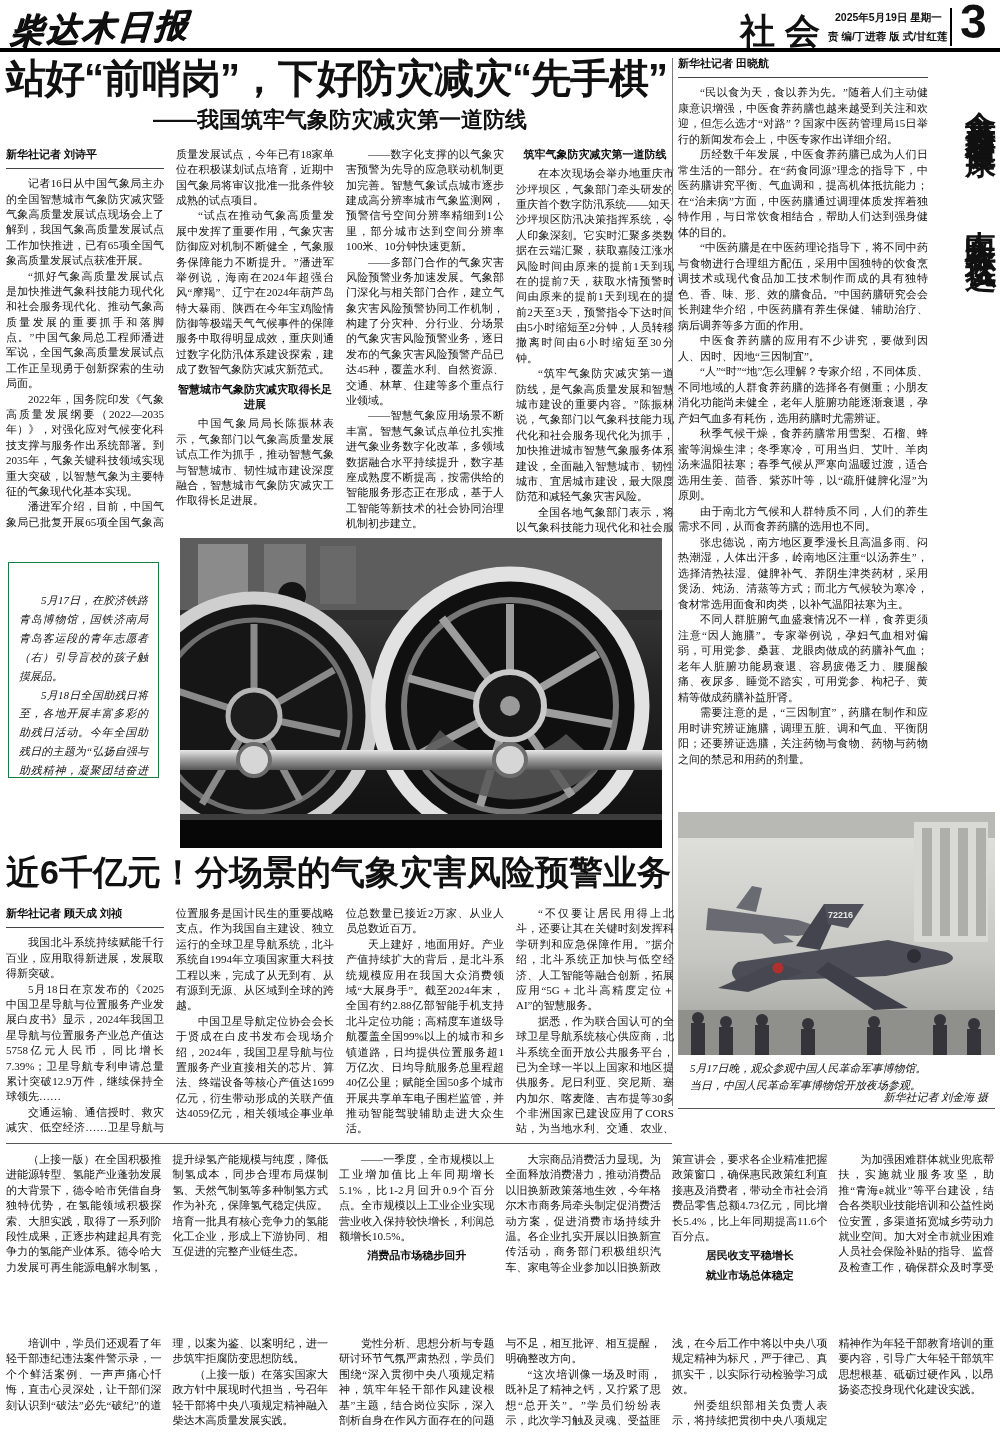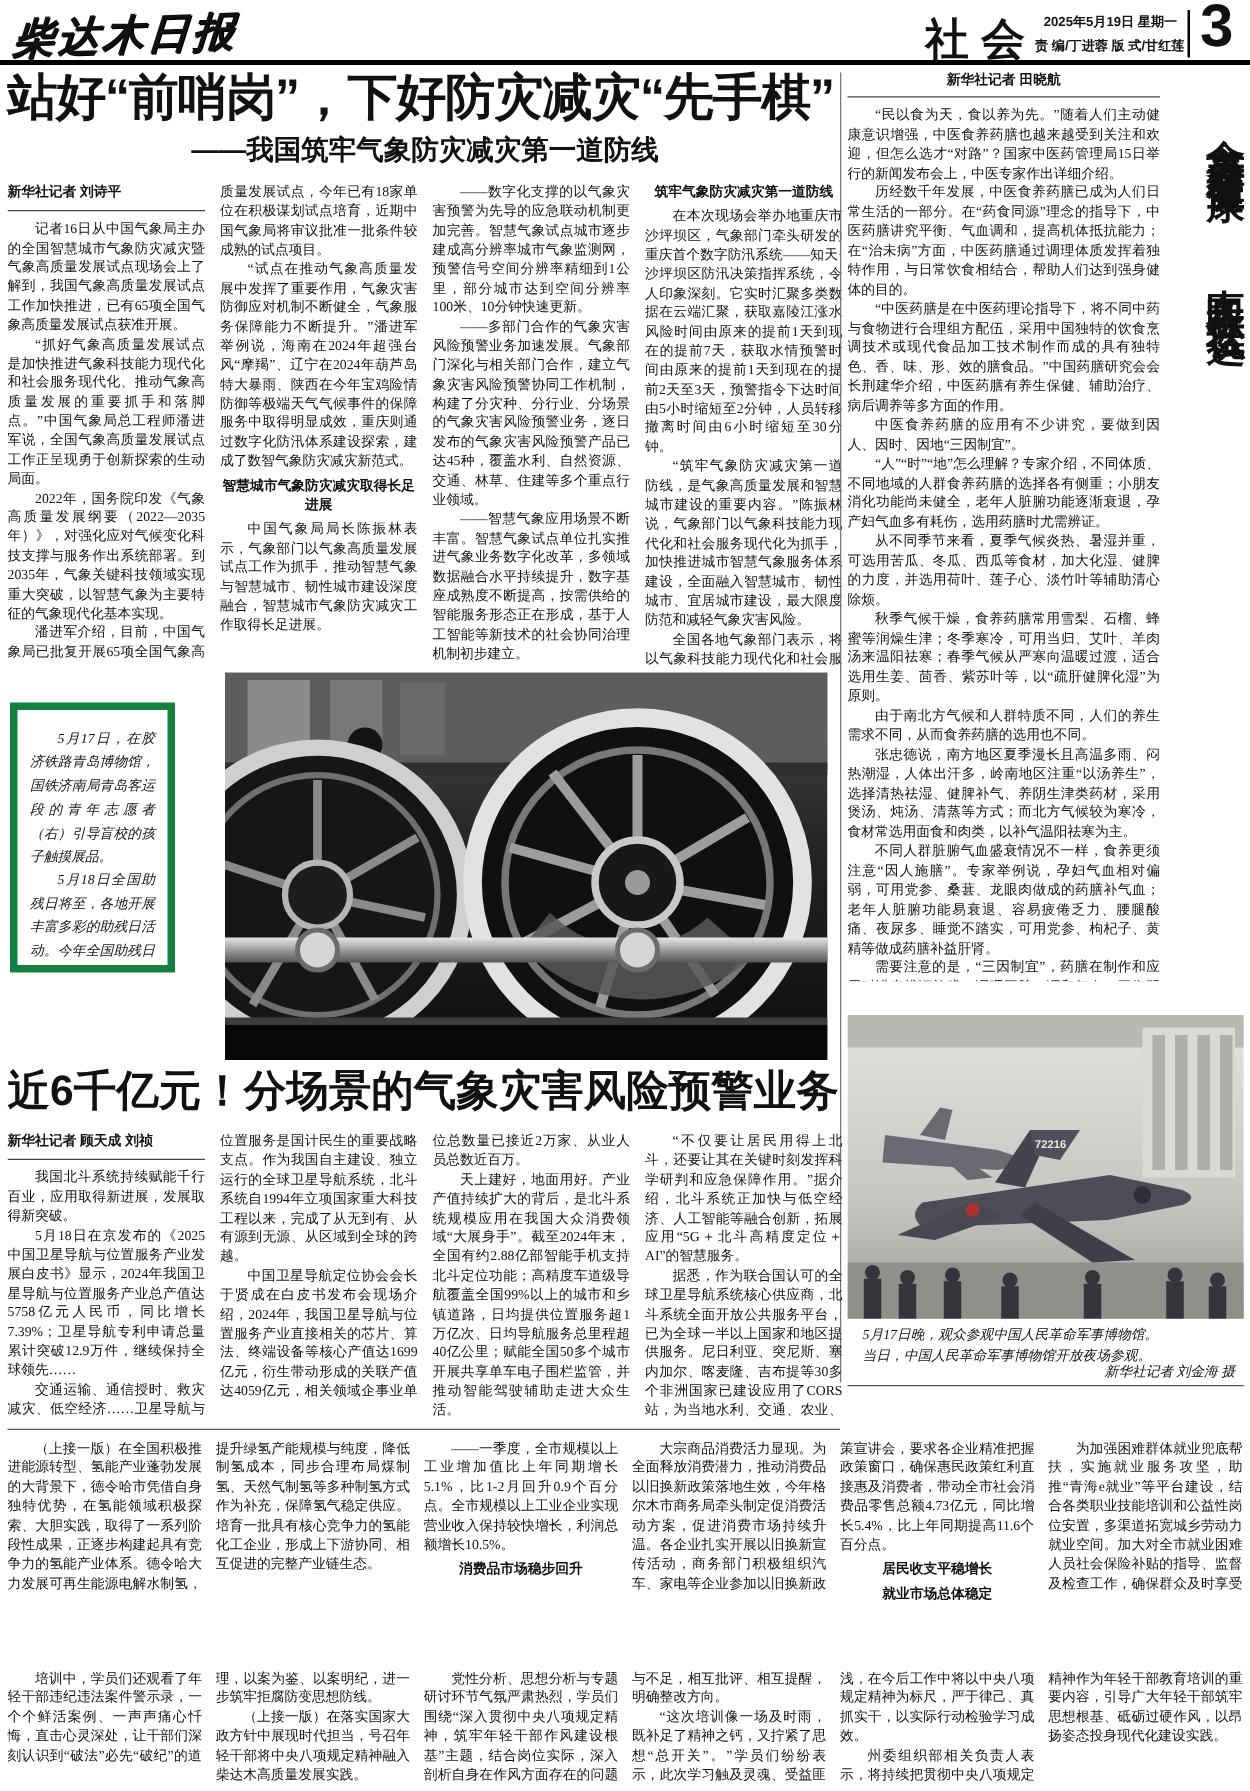--- a/index.html
+++ b/index.html
@@ -30,36 +30,36 @@
   .credit{text-align:left;text-indent:0;}
   
   .main-article{position:absolute;left:6px;top:56px;width:668px;}
   .main-headline{font-family:"Liberation Sans",sans-serif;font-size:40px;font-weight:700;
         text-align:left;line-height:1.12;letter-spacing:-1px;white-space:nowrap;}
   .main-subtitle{font-family:"Liberation Sans",sans-serif;font-size:22px;font-weight:700;
         text-align:center;margin-top:4px;}
   .main-body{margin-top:12px;height:392px;column-count:4;column-gap:12px;}
   
   .right-article{position:absolute;left:678px;top:56px;width:318px;height:758px;}
-  .right-byline{width:250px;text-align:center;}
+  .right-byline{width:250px;}
   .right-body{width:250px;height:700px;font-size:11px;line-height:1.41;text-align:justify;overflow:hidden;}
   .vertical-headline{position:absolute;right:0;top:30px;height:600px;
         writing-mode:vertical-rl;font-family:"Liberation Sans",sans-serif;
         font-size:31px;font-weight:900;letter-spacing:5px;line-height:1.05;}
   .vertical-headline .v2{padding-top:30px;}
   
   .photo1{position:absolute;left:180px;top:538px;width:482px;height:310px;}
   .photo2{position:absolute;left:678px;top:812px;width:317px;height:243px;}
   .photo2-caption{position:absolute;left:690px;top:1060px;width:300px;font-size:11px;
         font-style:italic;line-height:1.55;}
   .photo2-credit{position:absolute;left:690px;top:1090px;width:298px;font-size:11px;
         text-align:right;font-style:italic;}
   
-  .caption-box{position:absolute;left:8px;top:562px;width:132px;height:216px;
-        border:6px solid #15803d;padding:14px 10px;box-sizing:border-box;
+  .caption-box{position:absolute;left:8px;top:562px;width:151px;height:216px;
+        border:1px solid #15803d;padding:28px 10px;box-sizing:border-box;
         font-size:11px;font-style:italic;line-height:1.72;text-align:justify;overflow:hidden;}
   .caption-box p{text-indent:2em;}
   .caption-box .credit{font-style:italic;}
   
   .sat-article{position:absolute;left:6px;top:850px;width:668px;}
   .sat-headline{font-family:"Liberation Sans",sans-serif;font-size:34px;font-weight:900;
         letter-spacing:0px;white-space:nowrap;}
   .sat-body{margin-top:10px;height:238px;column-count:4;column-gap:12px;}
   
   .rule-left-bottom{position:absolute;left:6px;top:1143px;width:666px;height:1px;background:#555;}
@@ -116,21 +116,20 @@
 
   <div class="right-article">
     <div class="byline right-byline">新华社记者 田晓航</div>
     <div class="article-body right-body">
       <div>
           <p>“民以食为天，食以养为先。”随着人们主动健康意识增强，中医食养药膳也越来越受到关注和欢迎，但怎么选才“对路”？国家中医药管理局15日举行的新闻发布会上，中医专家作出详细介绍。</p>
           <p>历经数千年发展，中医食养药膳已成为人们日常生活的一部分。在“药食同源”理念的指导下，中医药膳讲究平衡、气血调和，提高机体抵抗能力；在“治未病”方面，中医药膳通过调理体质发挥着独特作用，与日常饮食相结合，帮助人们达到强身健体的目的。</p>
           <p>“中医药膳是在中医药理论指导下，将不同中药与食物进行合理组方配伍，采用中国独特的饮食烹调技术或现代食品加工技术制作而成的具有独特色、香、味、形、效的膳食品。”中国药膳研究会会长荆建华介绍，中医药膳有养生保健、辅助治疗、病后调养等多方面的作用。</p>
           <p>中医食养药膳的应用有不少讲究，要做到因人、因时、因地“三因制宜”。</p>
           <p>“人”“时”“地”怎么理解？专家介绍，不同体质、不同地域的人群食养药膳的选择各有侧重；小朋友消化功能尚未健全，老年人脏腑功能逐渐衰退，孕产妇气血多有耗伤，选用药膳时尤需辨证。</p>
-          <p>从不同季节来看，夏季气候炎热、暑湿并重，可选用苦瓜、冬瓜、西瓜等食材，加大化湿、健脾的力度，并选用荷叶、莲子心、淡竹叶等辅助清心除烦。</p>
           <p>秋季气候干燥，食养药膳常用雪梨、石榴、蜂蜜等润燥生津；冬季寒冷，可用当归、艾叶、羊肉汤来温阳祛寒；春季气候从严寒向温暖过渡，适合选用生姜、茴香、紫苏叶等，以“疏肝健脾化湿”为原则。</p>
           <p>由于南北方气候和人群特质不同，人们的养生需求不同，从而食养药膳的选用也不同。</p>
           <p>张忠德说，南方地区夏季漫长且高温多雨、闷热潮湿，人体出汗多，岭南地区注重“以汤养生”，选择清热祛湿、健脾补气、养阴生津类药材，采用煲汤、炖汤、清蒸等方式；而北方气候较为寒冷，食材常选用面食和肉类，以补气温阳祛寒为主。</p>
           <p>不同人群脏腑气血盛衰情况不一样，食养更须注意“因人施膳”。专家举例说，孕妇气血相对偏弱，可用党参、桑葚、龙眼肉做成的药膳补气血；老年人脏腑功能易衰退、容易疲倦乏力、腰腿酸痛、夜尿多、睡觉不踏实，可用党参、枸杞子、黄精等做成药膳补益肝肾。</p>
           <p>需要注意的是，“三因制宜”，药膳在制作和应用时讲究辨证施膳，调理五脏、调和气血、平衡阴阳；还要辨证选膳，关注药物与食物、药物与药物之间的禁忌和用药的剂量。</p>
         </div>
     </div>
     <div class="vertical-headline">
       <span class="v1">食养药膳有益健康，</span>
       <span class="v2">中医教你这么选</span>

